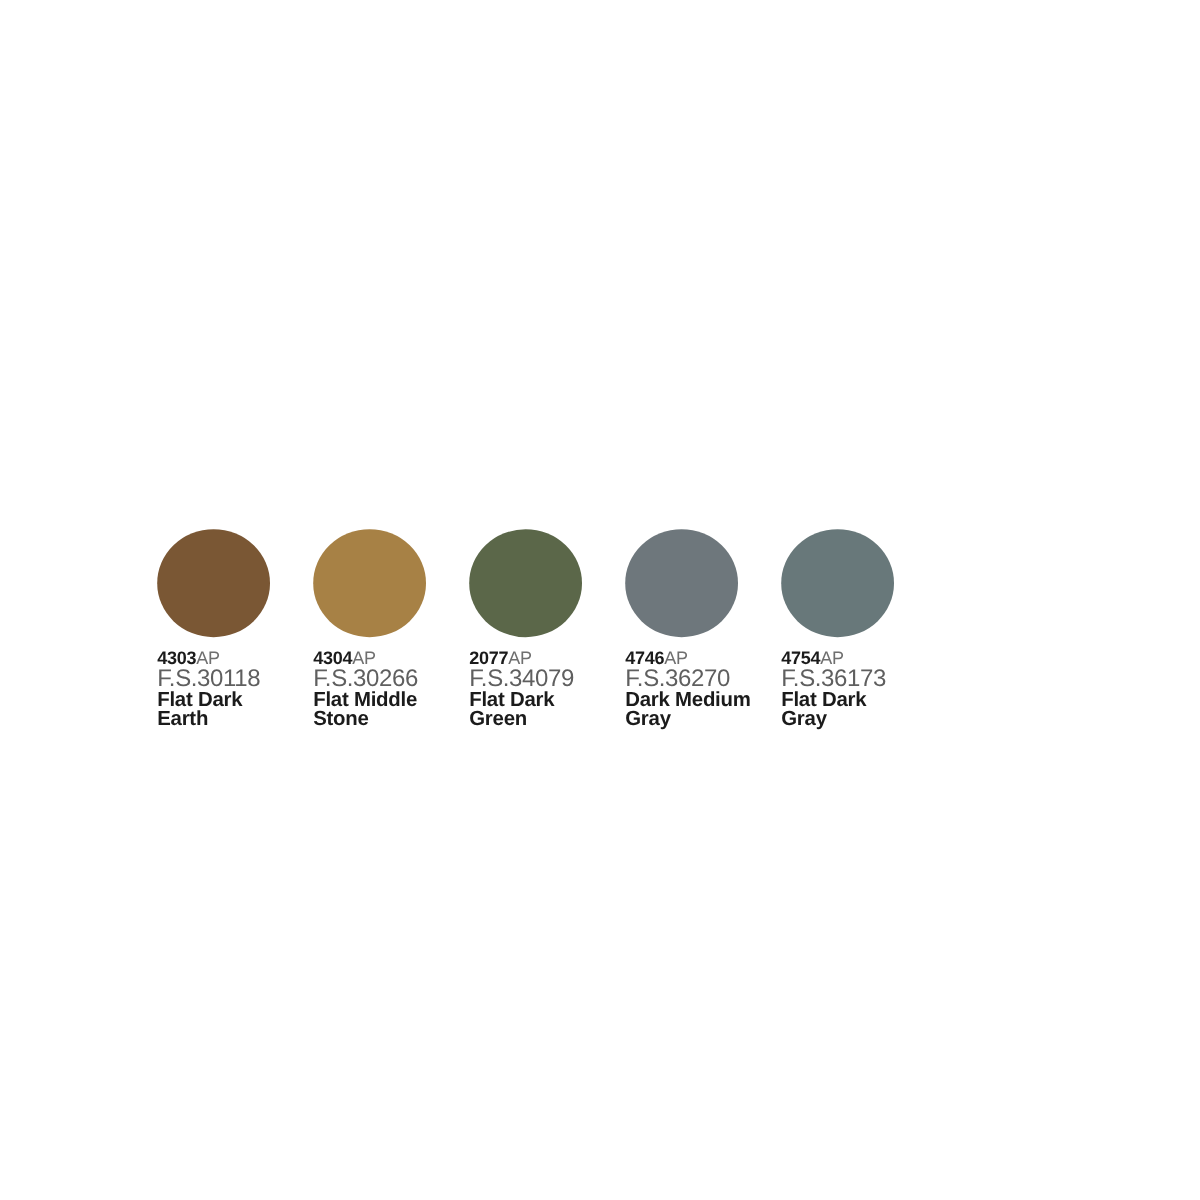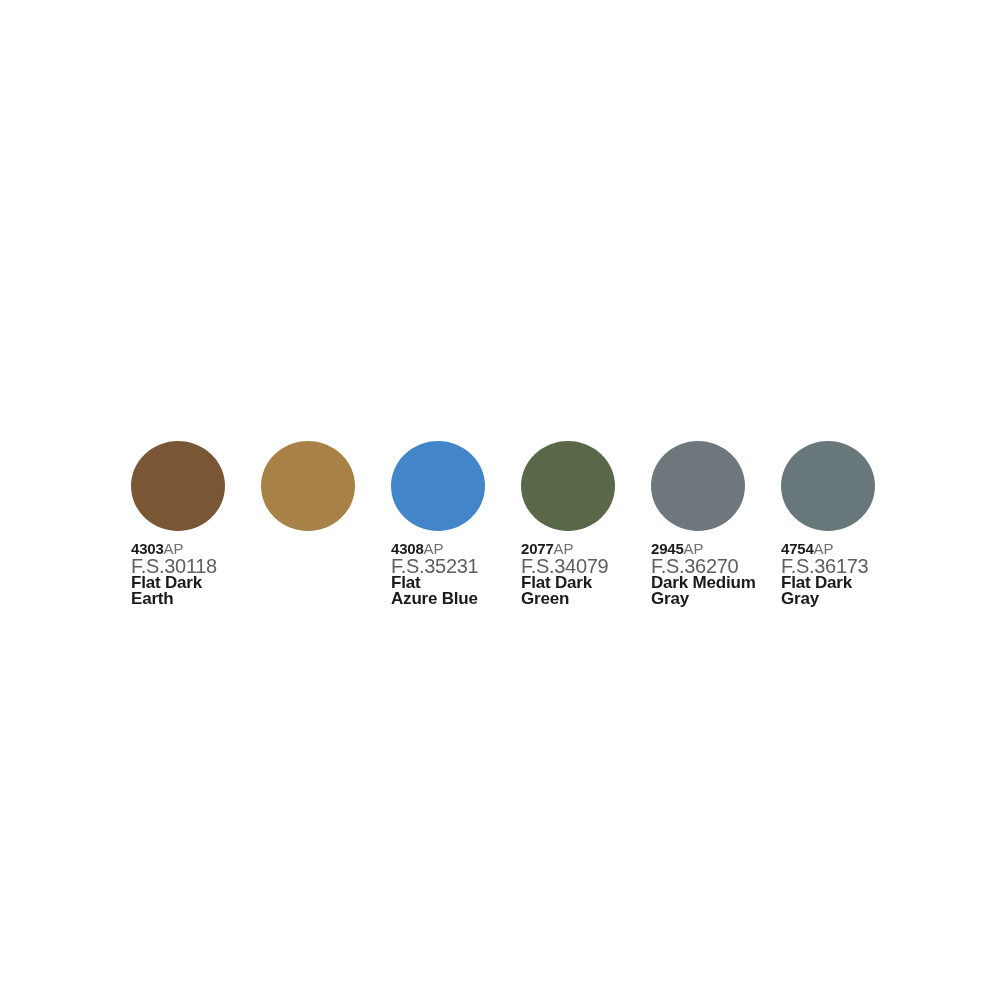--- a/index.html
+++ b/index.html
@@ -99,43 +99,40 @@
         <div class="swatch-dot" style="background: rgb(122, 87, 52);"></div>
         <div class="swatch-text">
           <div class="code-line"><span class="code-number">4303</span><span class="code-suffix">AP</span></div>
           <div class="fs-line">F.S.30118</div>
           <div class="name-line">Flat Dark
 Earth</div>
         </div>
       </div>
       <div class="swatch-item">
         <div class="swatch-dot" style="background: rgb(167, 129, 69);"></div>
-      </div>
-      <div class="swatch-item">
-        <div class="swatch-dot" style="background: rgb(66, 133, 200);"></div>
         <div class="swatch-text">
-          <div class="code-line"><span class="code-number">4308</span><span class="code-suffix">AP</span></div>
-          <div class="fs-line">F.S.35231</div>
-          <div class="name-line">Flat
-Azure Blue</div>
+          <div class="code-line"><span class="code-number">4304</span><span class="code-suffix">AP</span></div>
+          <div class="fs-line">F.S.30266</div>
+          <div class="name-line">Flat Middle
+Stone</div>
         </div>
       </div>
       <div class="swatch-item">
         <div class="swatch-dot" style="background: rgb(91, 103, 73);"></div>
         <div class="swatch-text">
           <div class="code-line"><span class="code-number">2077</span><span class="code-suffix">AP</span></div>
           <div class="fs-line">F.S.34079</div>
           <div class="name-line">Flat Dark
 Green</div>
         </div>
       </div>
       <div class="swatch-item">
         <div class="swatch-dot" style="background: rgb(110, 119, 124);"></div>
         <div class="swatch-text">
-          <div class="code-line"><span class="code-number">2945</span><span class="code-suffix">AP</span></div>
+          <div class="code-line"><span class="code-number">4746</span><span class="code-suffix">AP</span></div>
           <div class="fs-line">F.S.36270</div>
           <div class="name-line">Dark Medium
 Gray</div>
         </div>
       </div>
       <div class="swatch-item">
         <div class="swatch-dot" style="background: rgb(104, 120, 122);"></div>
         <div class="swatch-text">
           <div class="code-line"><span class="code-number">4754</span><span class="code-suffix">AP</span></div>
           <div class="fs-line">F.S.36173</div>

